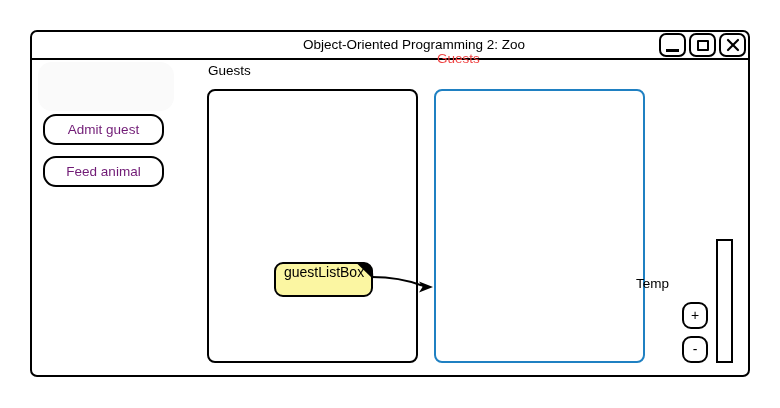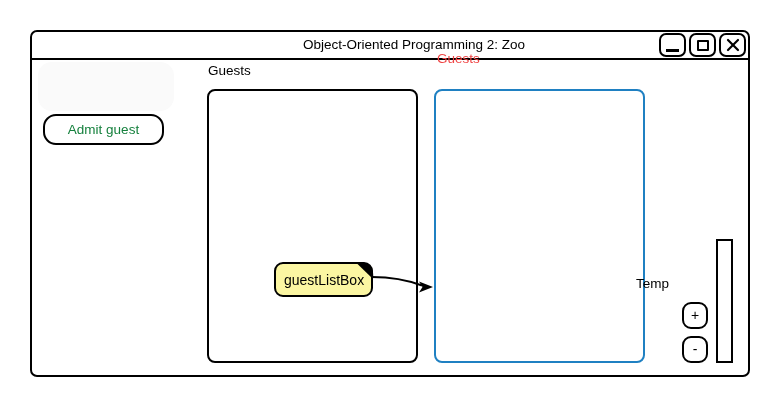--- a/index.html
+++ b/index.html
@@ -80,21 +80,21 @@
   
   .pill-btn {
     position: absolute;
     width: 121px; height: 31px;
     background: #fff;
     border: 2px solid #000;
     border-radius: 13px;
     box-sizing: border-box;
     font-family: "Liberation Sans", sans-serif;
     font-size: 13.5px;
-    color: #15803d;
+    color: #701a75;
     display: flex;
     align-items: center;
     justify-content: center;
     cursor: pointer;
     padding: 0;
   }
   .pill-btn.admit { left: 43px; top: 114px; }
   .pill-btn.feed  { left: 43px; top: 156px; }
   
   .list-label {
@@ -118,21 +118,21 @@
   
   .callout {
     position: absolute;
     left: 274px; top: 262px;
     width: 99px; height: 35px;
     box-sizing: border-box;
     background: #fbf6a2;
     border: 2px solid #000;
     border-radius: 9px;
     display: flex;
-    align-items: center;
+    align-items: flex-start;
     padding-left: 8px;
     font-size: 14px;
   }
   .fold-svg {
     position: absolute;
     left: 354px; top: 260px;
     width: 22px; height: 22px;
     pointer-events: none;
   }
   .arrow-svg {
@@ -198,20 +198,21 @@
           </svg>
         </button>
       </div>
     </div>
 
   </div>
 
   <div class="ghost"></div>
 
   <button class="pill-btn admit">Admit guest</button>
+  <button class="pill-btn feed">Feed animal</button>
 
   <div class="list-label animals-label">Guests</div>
   <div class="listbox animals-box"></div>
 
   <div class="list-label guests-label">Guests</div>
   <div class="listbox guests-box"></div>
 
   <div class="callout">
     <span>guestListBox</span>
   </div>

